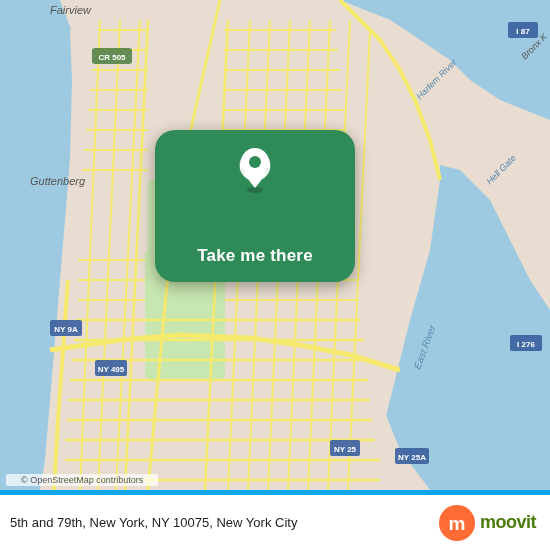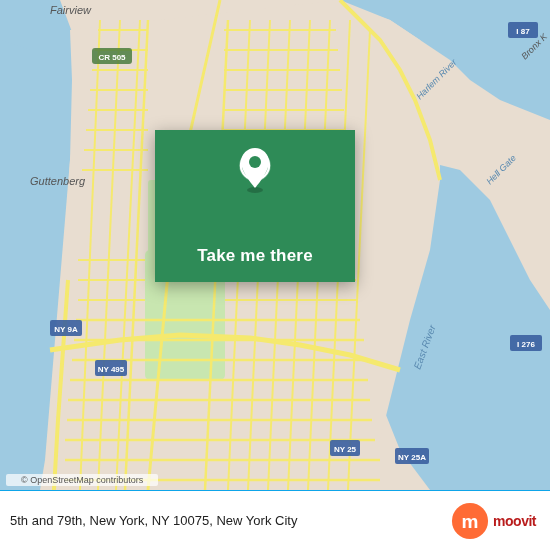--- a/index.html
+++ b/index.html
@@ -26,21 +26,21 @@
       height: 100%;
     }
 
     
     #location-card {
       position: absolute;
       top: 130px;
       left: 155px;
       width: 200px;
       background: #2e8b57;
-      border-radius: 0;
+      border-radius: 20px;
       padding: 18px 16px 14px 16px;
       display: flex;
       flex-direction: column;
       align-items: center;
       box-shadow: 0 4px 16px rgba(0,0,0,0.35);
     }
 
     #pin-icon {
       width: 44px;
       height: 44px;
@@ -60,21 +60,21 @@
 
     
     #bottom-bar {
       width: 550px;
       height: 60px;
       background: white;
       display: flex;
       align-items: center;
       justify-content: space-between;
       padding: 0 14px 0 10px;
-      border-top: 1px solid #0ea5e9;
+      border-top: 5px solid #0ea5e9;
     }
 
     #address-text {
       font-size: 13px;
       color: #222;
       flex: 1;
     }
 
     #moovit-logo {
       display: flex;
@@ -241,15 +241,15 @@
 
 <div id="bottom-bar">
   <span id="address-text">5th and 79th, New York, NY 10075, New York City</span>
 
   <div id="moovit-logo">
     <svg id="moovit-m" viewBox="0 0 40 40" xmlns="http://www.w3.org/2000/svg">
 
       <circle cx="20" cy="20" r="19" fill="#ff6b35"></circle>
       <text x="20" y="27" text-anchor="middle" font-size="20" font-weight="bold" fill="white" font-family="Arial">m</text>
     </svg>
-    <span style="font-size:14px;font-weight:bold;color:#b91c1c;letter-spacing:-0.5px;">moovit</span>
+    <span style="font-size:18px;font-weight:bold;color:#4d7c0f;letter-spacing:-0.5px;">moovit</span>
   </div>
 </div>
 
 </body></html>

